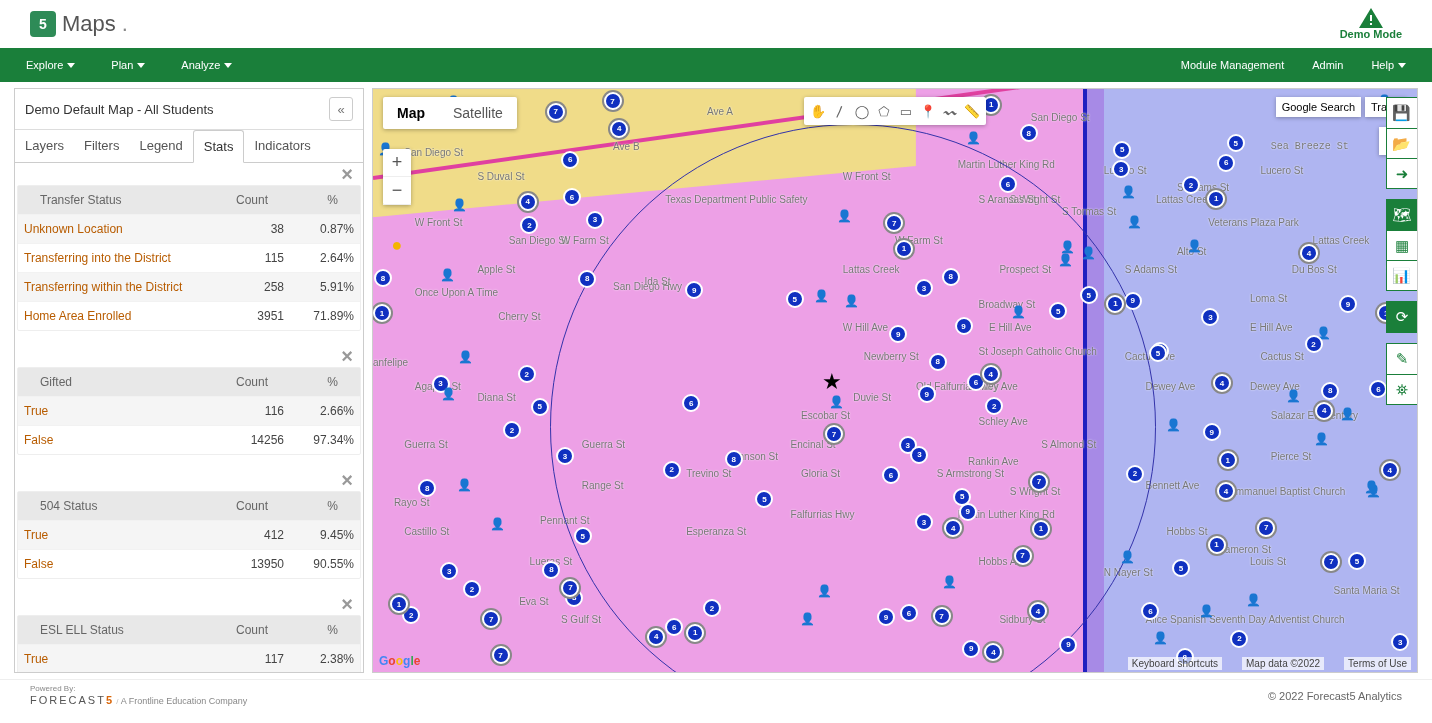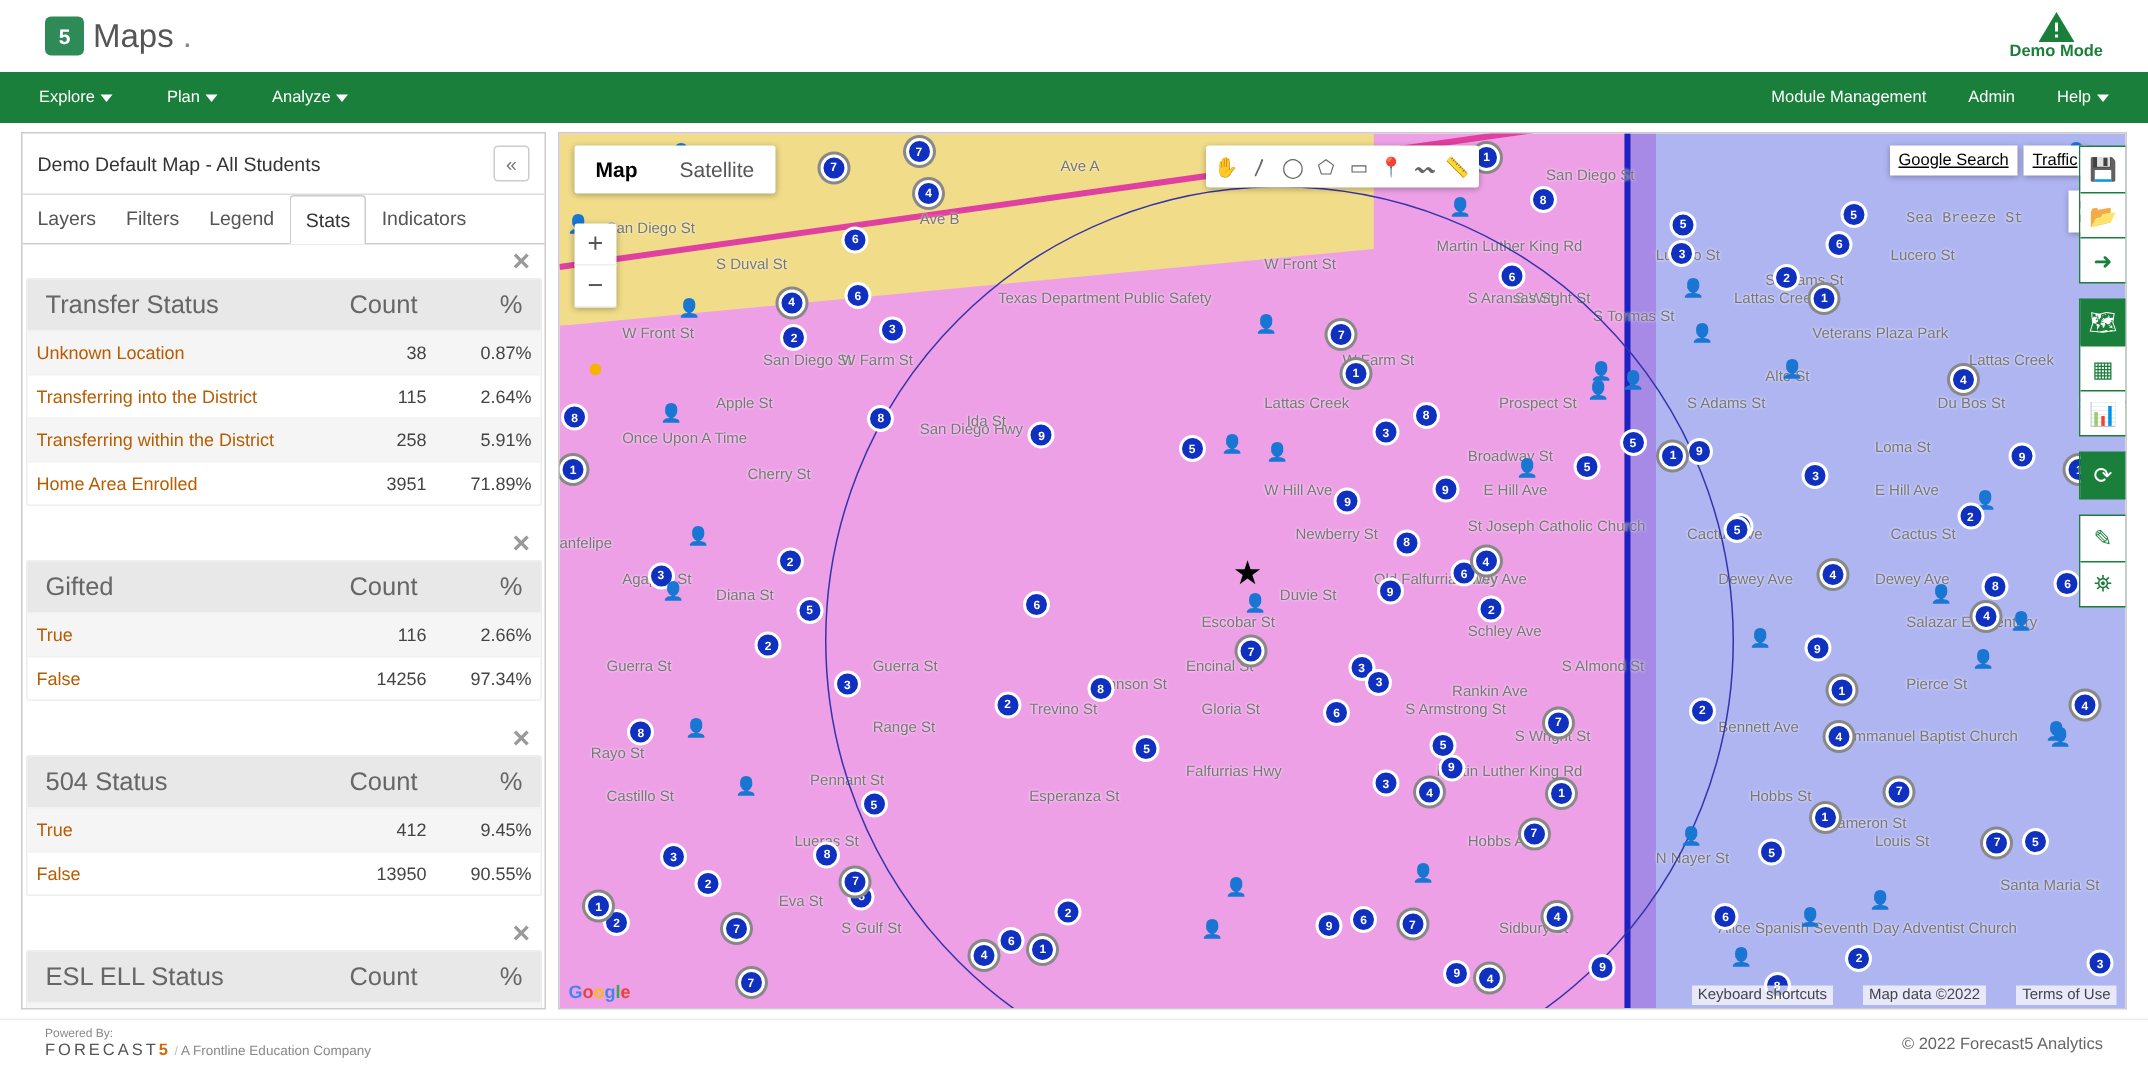--- a/index.html
+++ b/index.html
@@ -26,21 +26,21 @@
 
 .sidebar { width: 350px; border:1px solid #ccc; display:flex; flex-direction:column; }
 .sidebar-header { display:flex; align-items:center; justify-content:space-between; padding: 8px 10px; font-size: 13px; color:#333; border-bottom:1px solid #ddd;}
 .collapse-btn { border:1px solid #ccc; border-radius:3px; width:24px; height:24px; display:flex; align-items:center; justify-content:center; cursor:pointer; font-size:13px; color:#777;}
 .tabs { display:flex; border-bottom:1px solid #ccc; }
 .tab { padding: 8px 10px; font-size: 13px; color:#555; cursor:pointer; }
 .tab.active { border:1px solid #ccc; border-bottom:1px solid #fff; margin-bottom:-1px; background:#fff; border-radius:3px 3px 0 0; color:#333;}
 .stats-body { flex:1; overflow-y:auto; padding: 4px 2px; position:relative;}
 
 .stat-group { margin-bottom: 18px; border:1px solid #eee; border-radius:2px;}
-.stat-header { display:flex; background:#e8e8e8; padding:7px 12px; font-size:17px; color:#666;}
+.stat-header { display:flex; background:#e8e8e8; padding:7px 22px; font-size:12px; color:#666;}
 .stat-header .h-label { flex:1; }
 .stat-header .h-count { width:60px; text-align:right; }
 .stat-header .h-pct { width:70px; text-align:right; }
 .stat-row { display:flex; padding:7px 6px; font-size:12px; color:#333; border-top:1px solid #f2f2f2;}
 .stat-row:nth-child(even){ background:#f5f5f5; }
 .stat-row .r-label { flex:1; color:#b85c00; }
 .stat-row .r-count { width:60px; text-align:right; color:#444;}
 .stat-row .r-pct { width:70px; text-align:right; color:#444;}
 .close-x { text-align:right; padding-right:8px; color:#999; font-size:20px; font-weight:bold; cursor:pointer; line-height:14px; height:18px;}
 
@@ -71,21 +71,21 @@
 .map-type { position:absolute; top:8px; left:10px; background:#fff; border-radius:2px; box-shadow:0 1px 4px rgba(0,0,0,0.3); display:flex;}
 .map-type-btn { padding:8px 14px; font-size:14px; cursor:pointer; color:#555;}
 .map-type-btn.active { font-weight:bold; color:#000;}
 .zoom-ctrl { position:absolute; top:60px; left:10px; background:#fff; border-radius:2px; box-shadow:0 1px 4px rgba(0,0,0,0.3); display:flex; flex-direction:column;}
 .zoom-btn { width:28px; height:28px; display:flex; align-items:center; justify-content:center; font-size:18px; cursor:pointer; color:#555; border-bottom:1px solid #eee;}
 .pegman { position:absolute; top:140px; left:12px; width:24px; height:32px; border-radius:4px; display:flex; align-items:center; justify-content:center; color:#f4b400; font-size:18px;}
 
 .draw-toolbar { position:absolute; top:8px; left:50%; transform:translateX(-50%); background:#fff; border-radius:2px; box-shadow:0 1px 4px rgba(0,0,0,0.3); display:flex; padding:3px;}
 .draw-btn { width:22px; height:22px; display:flex; align-items:center; justify-content:center; cursor:pointer; color:#666; font-size:13px;}
 
-.search-traffic { position:absolute; top:8px; right:26px; display:flex; gap:4px;text-decoration:underline;}
+.search-traffic { position:absolute; top:8px; right:10px; display:flex; gap:4px;}
 .st-btn { background:#fff; padding:4px 6px; font-size:11px; box-shadow:0 1px 4px rgba(0,0,0,0.3); cursor:pointer;}
 
 .fullscreen-btn { position:absolute; top:38px; right:10px; width:28px; height:28px; background:#fff; box-shadow:0 1px 4px rgba(0,0,0,0.3); display:flex; align-items:center; justify-content:center; cursor:pointer;}
 
 .google-logo { position:absolute; bottom:4px; left:6px; font-size:12px; font-weight:bold;}
 .google-logo span:nth-child(1){color:#4285F4;}.google-logo span:nth-child(2){color:#EA4335;}.google-logo span:nth-child(3){color:#FBBC05;}.google-logo span:nth-child(4){color:#4285F4;}.google-logo span:nth-child(5){color:#34A853;}.google-logo span:nth-child(6){color:#EA4335;}
 
 .map-footer { position:absolute; bottom:2px; right:6px; display:flex; gap:20px; font-size:10px; color:#444;}
 .map-footer span { background:rgba(255,255,255,0.7); padding:1px 4px;}
 

